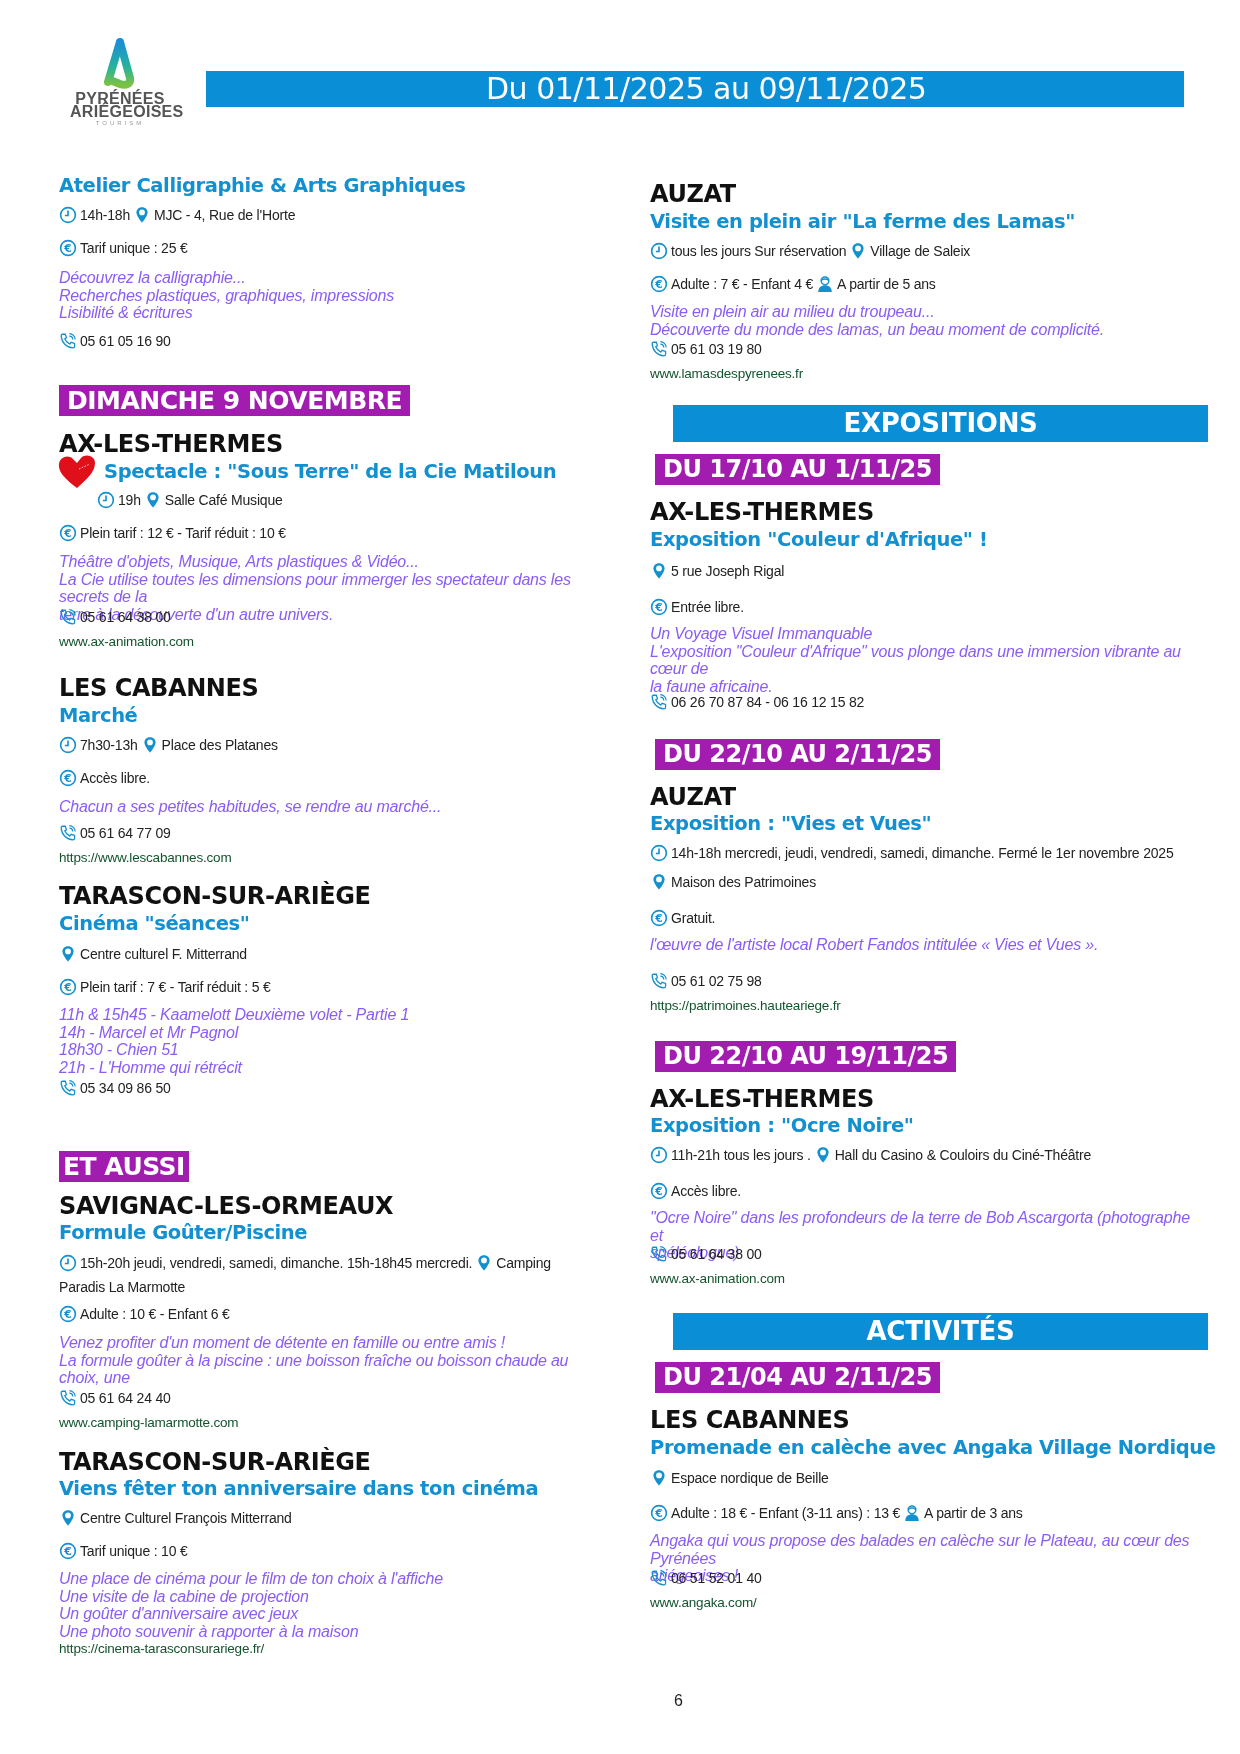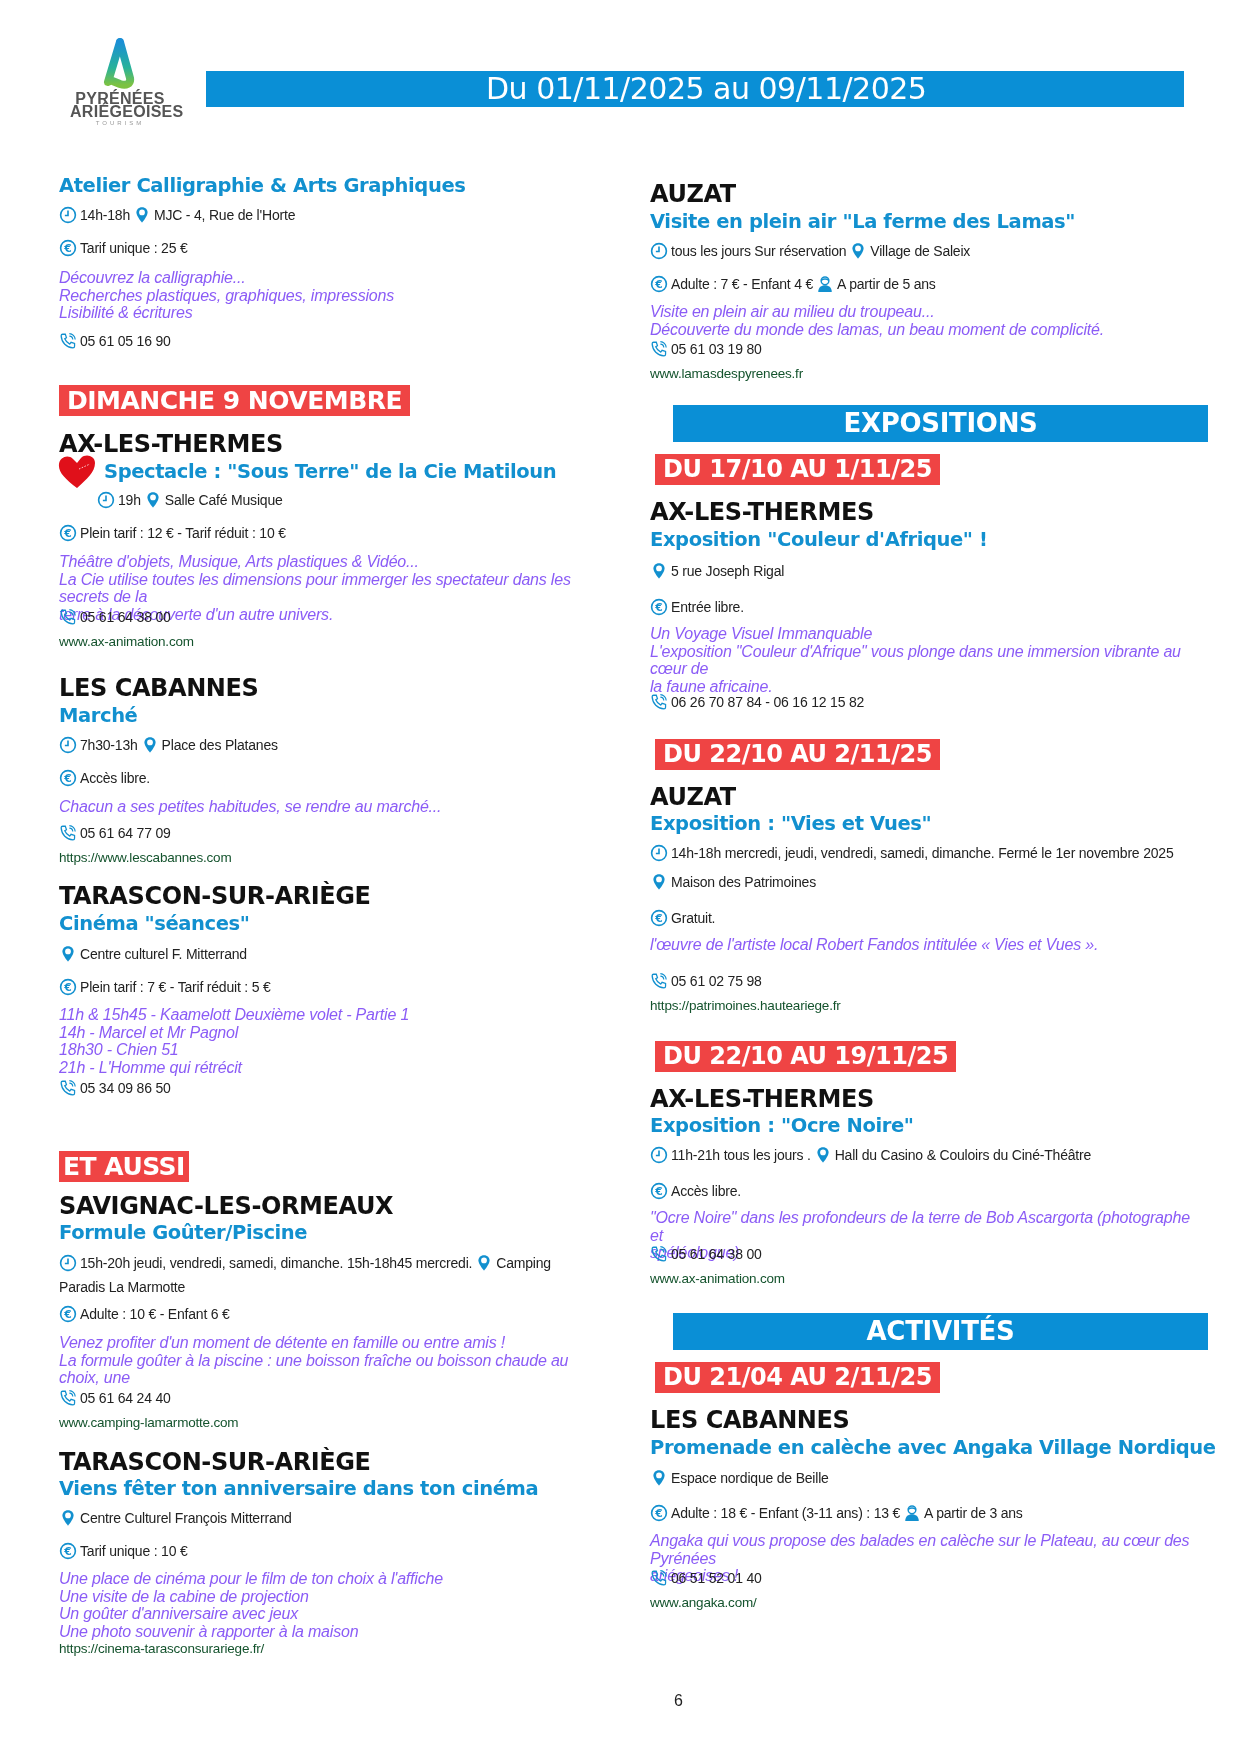--- a/index.html
+++ b/index.html
@@ -21,21 +21,21 @@
 
   .city { font-family: "DejaVu Sans", sans-serif; font-weight: bold; font-size: 24px; color: #111; letter-spacing: -0.4px; white-space: nowrap; }
   .ev-title { font-family: "DejaVu Sans", sans-serif; font-weight: bold; font-size: 19.5px; color: #1290cf; letter-spacing: -0.4px; white-space: nowrap; }
 
   .meta { font-size: 14px; color: #222; display: flex; align-items: center; white-space: nowrap; letter-spacing: -0.2px; }
   .meta .ic { display: inline-block; width: 18px; height: 18px; margin-right: 3px; flex: 0 0 auto; }
   .meta .gap { width: 3px; display: inline-block; }
   .desc { font-size: 16px; font-style: italic; color: #8b5cf6; line-height: 17.5px; letter-spacing: -0.2px; }
   .url { font-size: 13.5px; color: #14532d; letter-spacing: -0.2px; white-space: nowrap; }
 
-  .day-badge { background: #ef4444; color: #fff; font-family: "DejaVu Sans", sans-serif; font-weight: bold; font-size: 24px; padding: 0 8px; height: 31px; line-height: 31px; display: inline-block; letter-spacing: -0.5px; white-space: nowrap; }
+  .day-badge { background: #a21caf; color: #fff; font-family: "DejaVu Sans", sans-serif; font-weight: bold; font-size: 24px; padding: 0 8px; height: 31px; line-height: 31px; display: inline-block; letter-spacing: -0.5px; white-space: nowrap; }
   .section-bar { background: #0a8fd6; color: #fff; font-family: "DejaVu Sans", sans-serif; font-weight: bold; font-size: 26px; height: 37px; line-height: 37px; text-align: center; letter-spacing: -0.3px; margin-left: 24px; }
   .page-num { position: absolute; left: 674px; top: 1692px; font-size: 16px; color: #222; }
 </style>
 </head>
 <body>
 
 <svg width="0" height="0" style="position:absolute">
   <defs>
     <symbol id="i-clock" viewBox="0 0 20 20">
         <circle cx="10" cy="10" r="8.2" fill="none" stroke="#1290cf" stroke-width="1.8"></circle>

